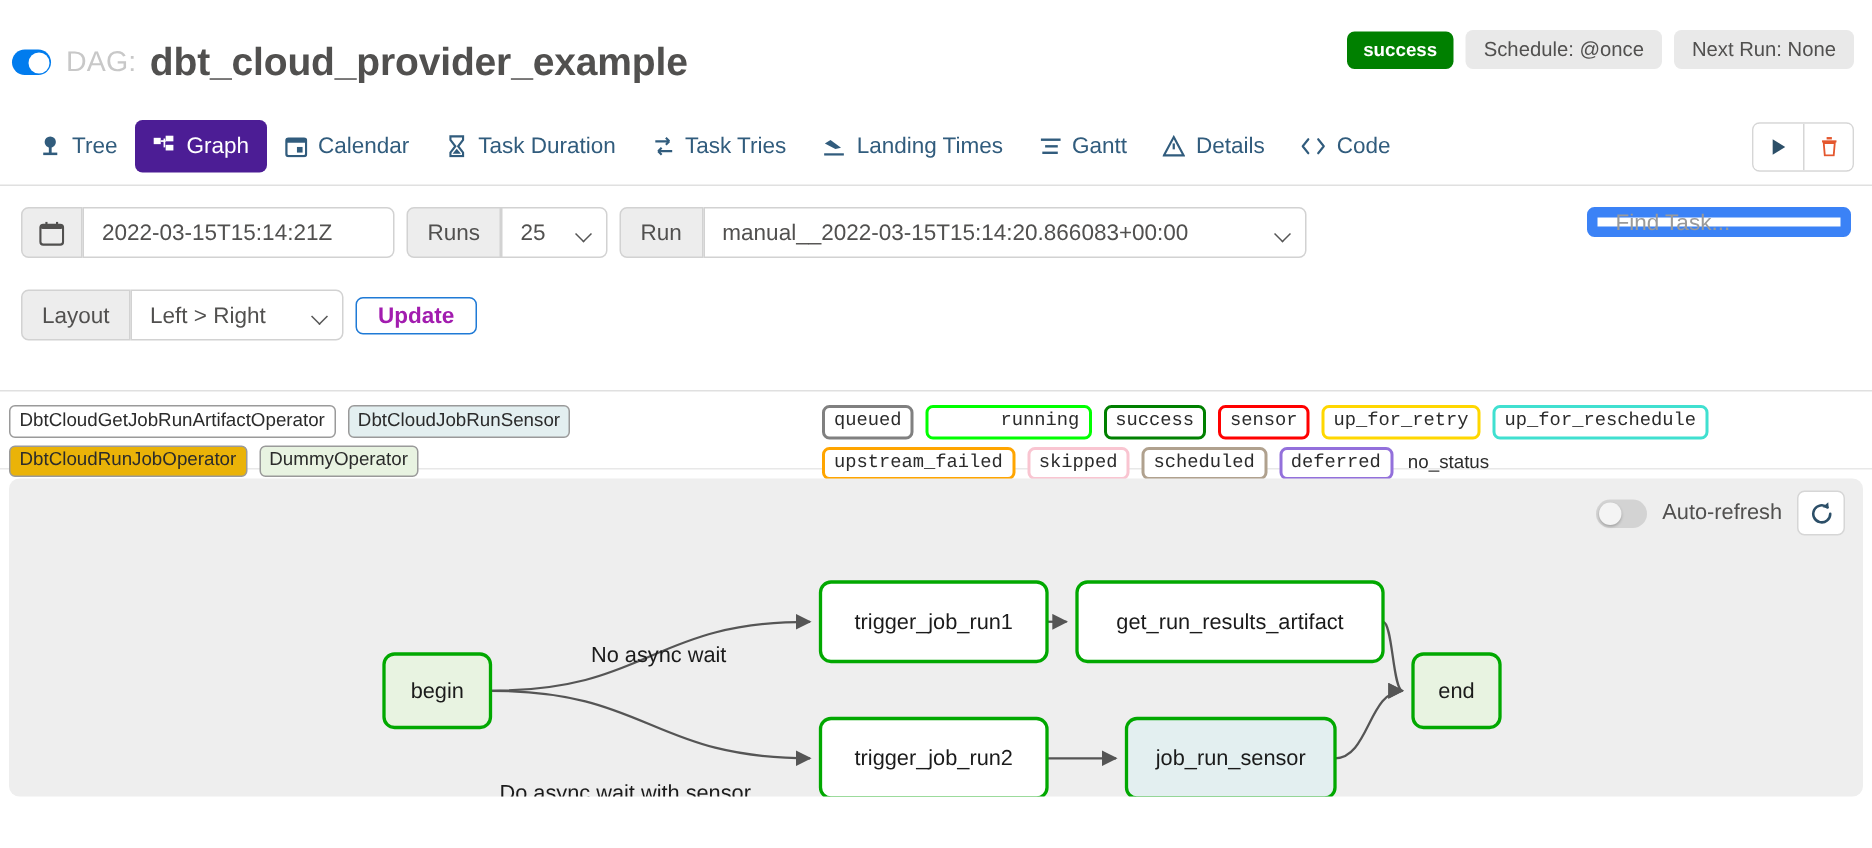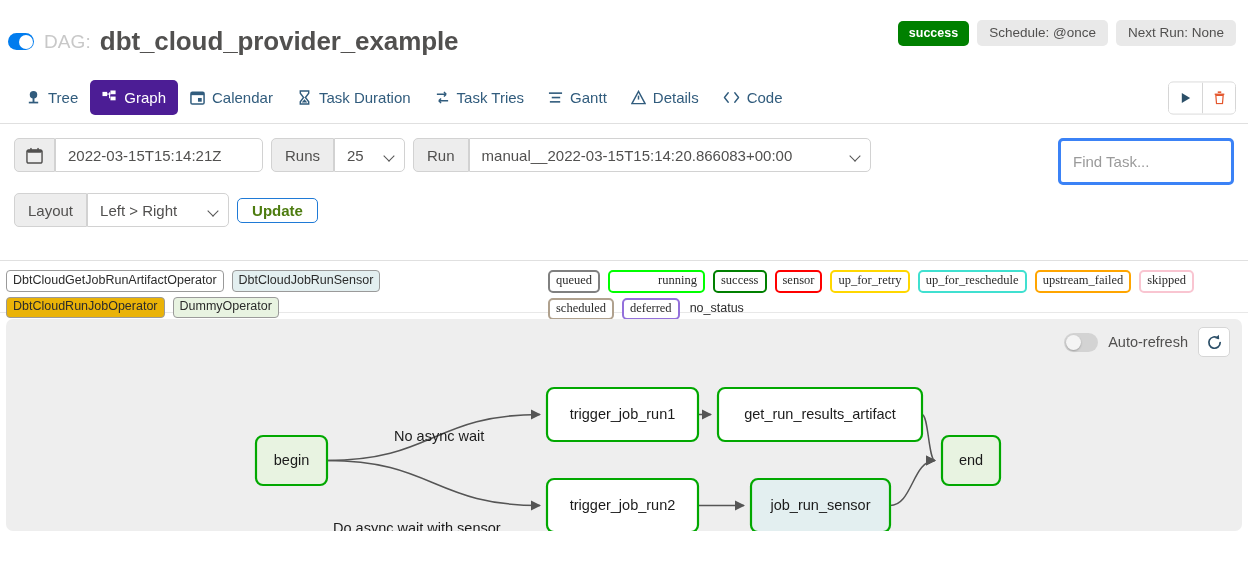--- a/index.html
+++ b/index.html
@@ -185,38 +185,38 @@
     border-right: 1.6px solid #555;
     border-bottom: 1.6px solid #555;
     transform: rotate(45deg);
   }
   .cal-addon {
     padding: 0 11px;
   }
   .btn-update {
     background: #fff;
     border: 1px solid #1f7ad6;
-    color: #4d7c0f;
+    color: #a21caf;
     font-size: 15px;
     font-weight: bold;
     border-radius: 5px;
     padding: 0 14px;
     height: 25px;
     display: flex;
     align-items: center;
     cursor: pointer;
     font-family: "Liberation Sans", sans-serif;
   }
   .find-task {
     position: absolute;
     right: 14px;
     top: 14px;
     width: 176px;
-    height: 47px;
-    border: 3px solid #3b82f6;
+    height: 20px;
+    border: 7px solid #3b82f6;
     border-radius: 5px;
     background: #fff;
     font-size: 15px;
     color: #9a9a9a;
     display: flex;
     align-items: center;
     padding: 0 12px;
   }
 
   
@@ -258,21 +258,21 @@
   }
   .st-chip {
     font-size: 12.5px;
     border: 2px solid #999;
     border-radius: 5px;
     padding: 1px 6px 2px;
     background: #fff;
     color: #2b2b2b;
     white-space: nowrap;
     line-height: 1.25;
-    font-family: Liberation Serif, serif;
+    font-family: Liberation Mono, monospace;
   }
   .st-plain {
     font-size: 12.5px;
     color: #2b2b2b;
     padding: 3px 2px;
     line-height: 1.25;
   }
 
   
   .graph-wrap {
@@ -403,20 +403,29 @@
     <div class="tab">
       <span class="ico">
         <svg width="15" height="15" viewBox="0 0 16 16">
             <path d="M2 4.5 H12 M12 4.5 L9.5 2 M12 4.5 L9.5 7" fill="none" stroke="#315c7d" stroke-width="1.5"></path>
             <path d="M14 11.5 H4 M4 11.5 L6.5 9 M4 11.5 L6.5 14" fill="none" stroke="#315c7d" stroke-width="1.5"></path>
           </svg>
       </span>
       <span>Task Tries</span>
     </div>
 
+    <div class="tab">
+      <span class="ico">
+        <svg width="16" height="15" viewBox="0 0 16 16">
+            <path d="M1.5 6 L9 10 L13 9 L5.5 3.5 Z" fill="#315c7d"></path>
+            <rect x="1" y="13" width="14" height="1.6" fill="#315c7d"></rect>
+          </svg>
+      </span>
+      <span>Landing Times</span>
+    </div>
 
     <div class="tab">
       <span class="ico">
         <svg width="15" height="15" viewBox="0 0 16 16">
             <rect x="1" y="2.5" width="14" height="1.7" fill="#315c7d"></rect>
             <rect x="4" y="7.2" width="9" height="1.7" fill="#315c7d"></rect>
             <rect x="2" y="11.8" width="11" height="1.7" fill="#315c7d"></rect>
           </svg>
       </span>
       <span>Gantt</span>

